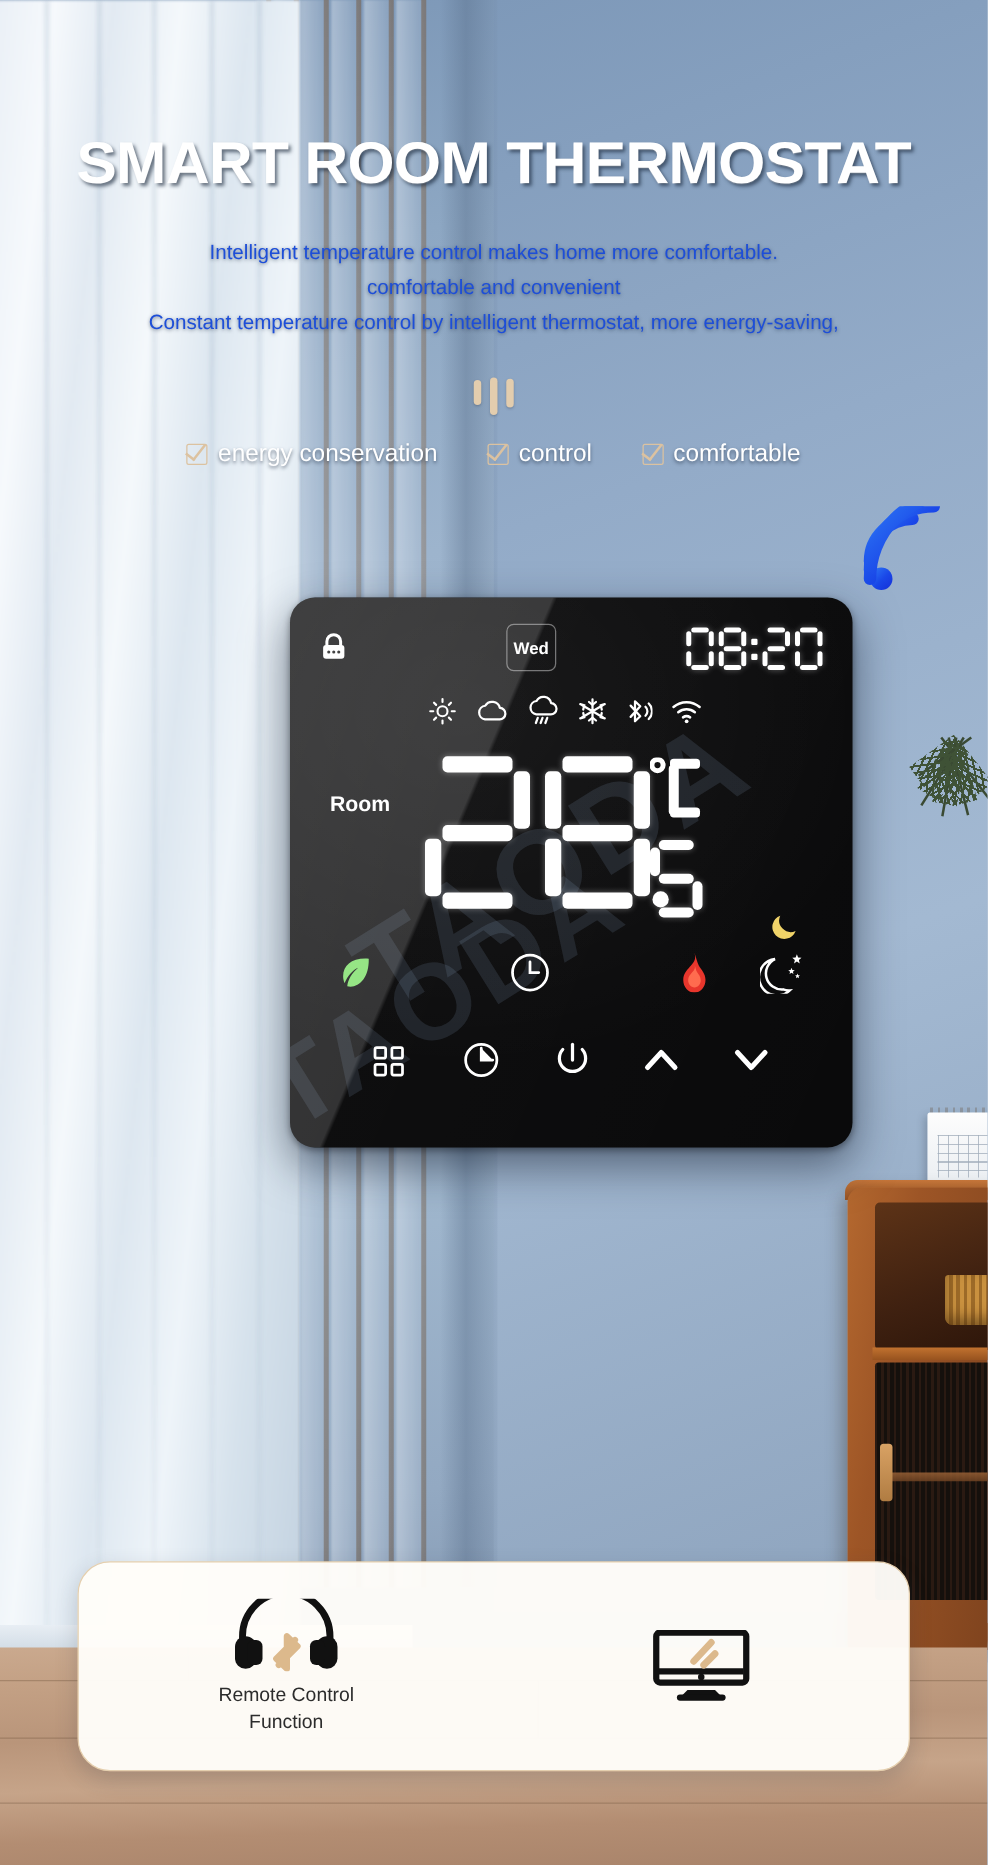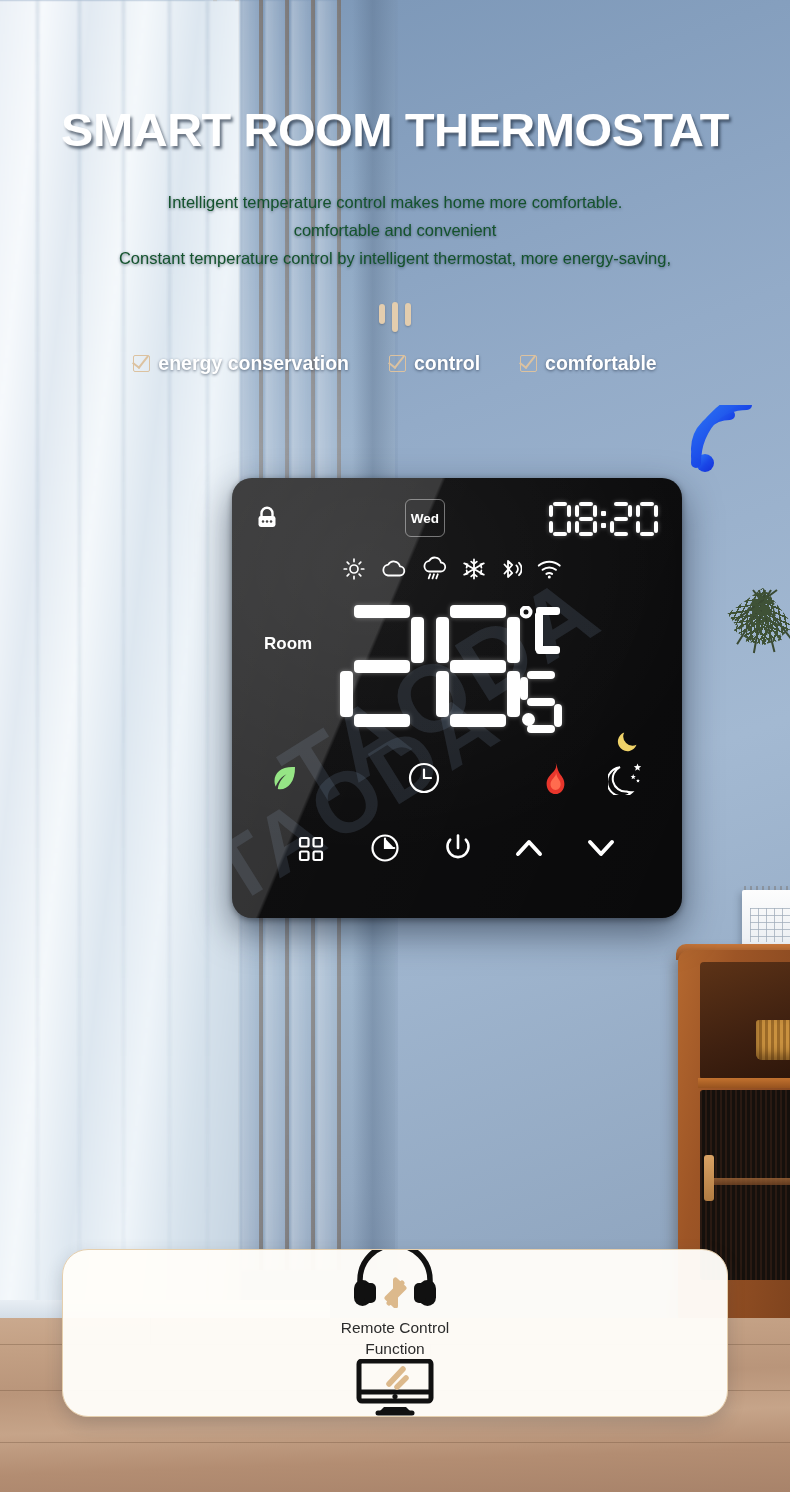--- a/index.html
+++ b/index.html
@@ -147,21 +147,21 @@
     position:absolute; left:0; top:102px; width:790px; text-align:center;
     font-size:47px; font-weight:700; letter-spacing:-0.5px;
     color:#ffffff;
     font-family:"Liberation Sans", sans-serif;
     transform:scaleX(1.03);
     text-shadow:2px 3px 3px rgba(25,38,58,.62), 0 1px 0 rgba(255,255,255,.5);
     white-space:nowrap;
   }
   .subtitle {
     position:absolute; left:0; top:188px; width:790px; text-align:center;
-    font-size:16.5px; line-height:28px; color:#14532d;
+    font-size:16.5px; line-height:28px; color:#1d4ed8;
     text-shadow:0 1px 3px rgba(30,45,65,.55);
   }
   .subtitle div { white-space:nowrap; }
 
   
   .ticks {
     position:absolute; left:0; top:302px; width:790px;
     display:flex; justify-content:center; align-items:flex-start; gap:7px; height:32px;
   }
   .tick { width:6px; background:#e3cdae; border-radius:3px; box-shadow:0 1px 2px rgba(40,50,65,.3); }
@@ -178,21 +178,21 @@
   .badge-box {
     width:17px; height:17px; border:1.6px solid #dcc2a0; border-radius:2px;
     position:relative; flex:0 0 auto;
   }
   .badge-box::after {
     content:""; position:absolute; left:2px; top:-4px; width:7px; height:14px;
     border-right:2.4px solid #dcc2a0; border-bottom:2.4px solid #dcc2a0;
     transform:rotate(38deg);
   }
   .badge-text {
-    font-size:19.5px; font-weight:700; color:#ffffff;
+    font-size:19.5px; font-weight:400; color:#ffffff;
     text-shadow:0 1px 3px rgba(28,42,62,.6);
     white-space:nowrap;
     text-align:right;
   }
 
   
   .wifi-art { position:absolute; left:690px; top:405px; width:82px; height:72px; }
 
   
   .device {
@@ -261,21 +261,21 @@
   .sg { position:absolute; background:#ffffff; border-radius:4px; box-shadow:0 0 5px rgba(255,255,255,.35); }
   .sg.off { opacity:0; }
 
   
   .feature-card {
     position:absolute; left:62px; top:1249px; width:666px; height:168px;
     background:rgba(255,253,249,.97);
     border:1.6px solid #e5cfae;
     border-radius:26px;
     box-shadow:0 7px 18px rgba(45,55,72,.20);
-    display:flex; align-items:center;flex-direction:column;
+    display:flex; align-items:center;
   }
   .feature {
     flex:1; display:flex; flex-direction:column; align-items:center; justify-content:center; gap:9px;
   }
   .feature-label {
     font-size:15.5px; line-height:21px; color:#2c2c2c; text-align:center; white-space:nowrap;
   }
   .feature-icon { height:58px; display:flex; align-items:center; justify-content:center; }
 </style>
 </head>

